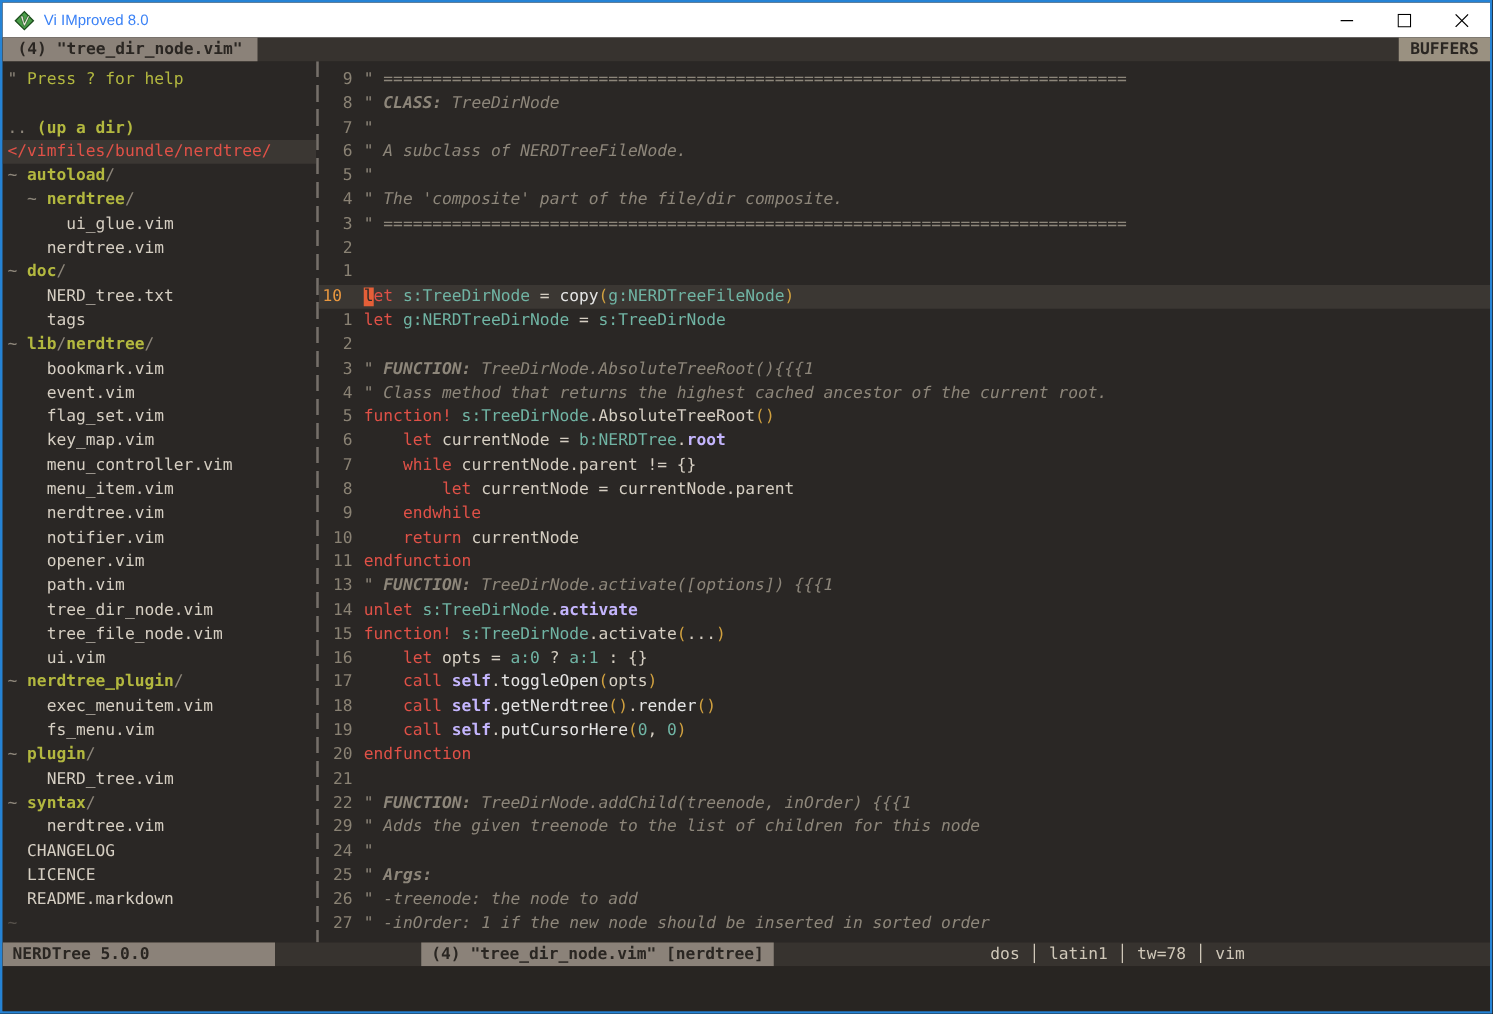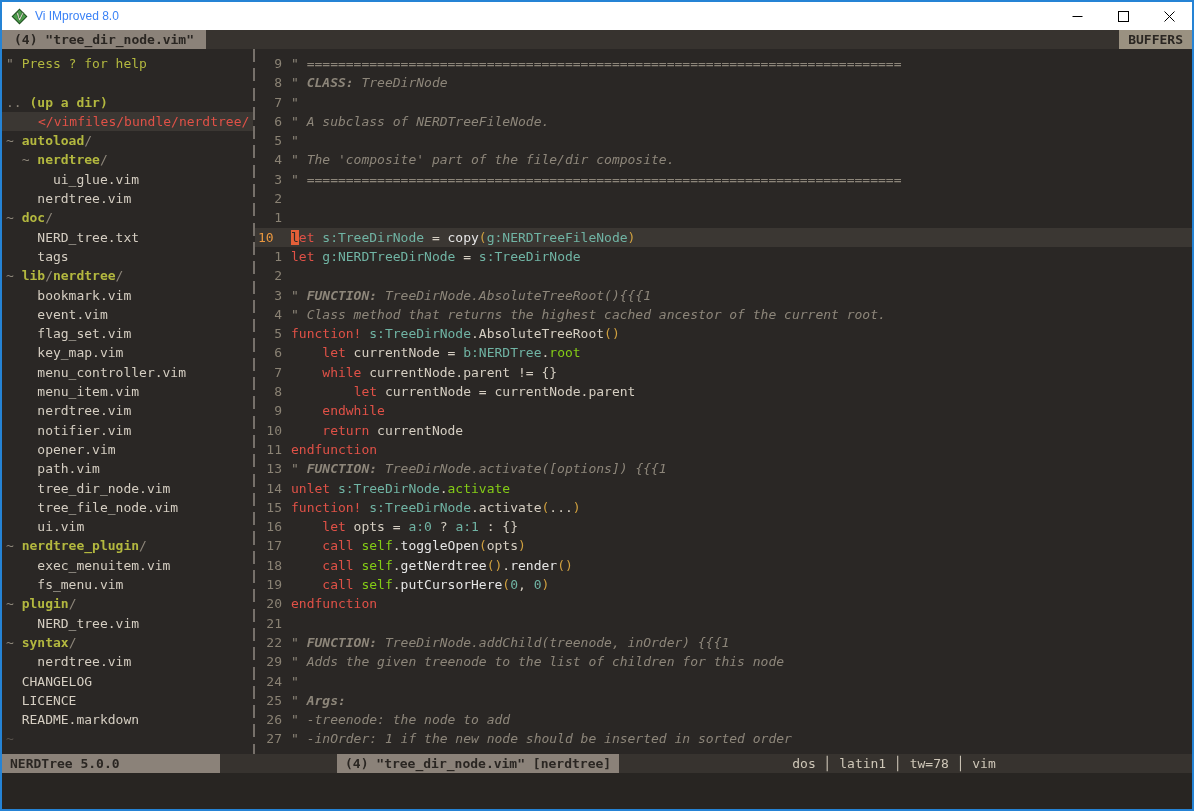--- a/index.html
+++ b/index.html
@@ -32,33 +32,33 @@
           background:repeating-linear-gradient(to bottom,#76706a 0 13px,#2a2725 13px 19.3px); }
   .editor { flex:1; }
   .row { height:19.3px; line-height:19.3px; font-size:13px; white-space:pre; display:flex; }
   .row.cur { background:#3b3733; }
   .nerdtree .row { padding-left:4px; }
   .num { width:27px; flex:none; text-align:right; margin-right:9px; color:#8a8274; }
   .num.curnum { text-align:left; padding-left:3px; color:#e9973f; }
   .txt { flex:1; }
   
   .tk-p  { color:#d5cec2; }
-  .tk-b  { color:#84cc16; font-weight:normal;margin-top:20px; }
+  .tk-b  { color:#c4b5fd; font-weight:bold;margin-top:20px; }
   .tk-c  { color:#8d867a; font-style:italic; }
   .tk-cb { color:#8d867a; font-style:italic; font-weight:bold; }
   .tk-k  { color:#e05147; }
   .tk-id { color:#70b4a4; }
   .tk-fn { color:#e5e5e5; font-weight:normal; }
   .tk-br { color:#d0a03f; }
   .tk-cur{ background:#e45f38; color:#2d2a27; }
   .tk-h  { color:#b3b83f; }
   .tk-g  { color:#8d867a; }
   .tk-d  { color:#b3b83f; font-weight:bold; }
   .tk-f  { color:#d5cec2; }
-  .tk-r  { color:#e05147;margin-left:32px; }
+  .tk-r  { color:#e05147; }
   .tk-e  { color:#55504a; }
   
   .statusline { height:19px; flex:none; display:flex; background:#37332f;
                 font-size:13px; line-height:19px; white-space:pre;gap:40px; }
   .sl-gray { background:#8b8279; color:#2a2622; font-weight:bold; }
   .sl-left { width:218px; flex:none; padding-left:8px; }
   .sl-gap { width:37px; flex:none; }
   .sl-buf { padding:0 8px; flex:none; }
   .sl-fill { flex:1; }
   .sl-fmt { color:#cfc7b8; padding-right:11px; }

